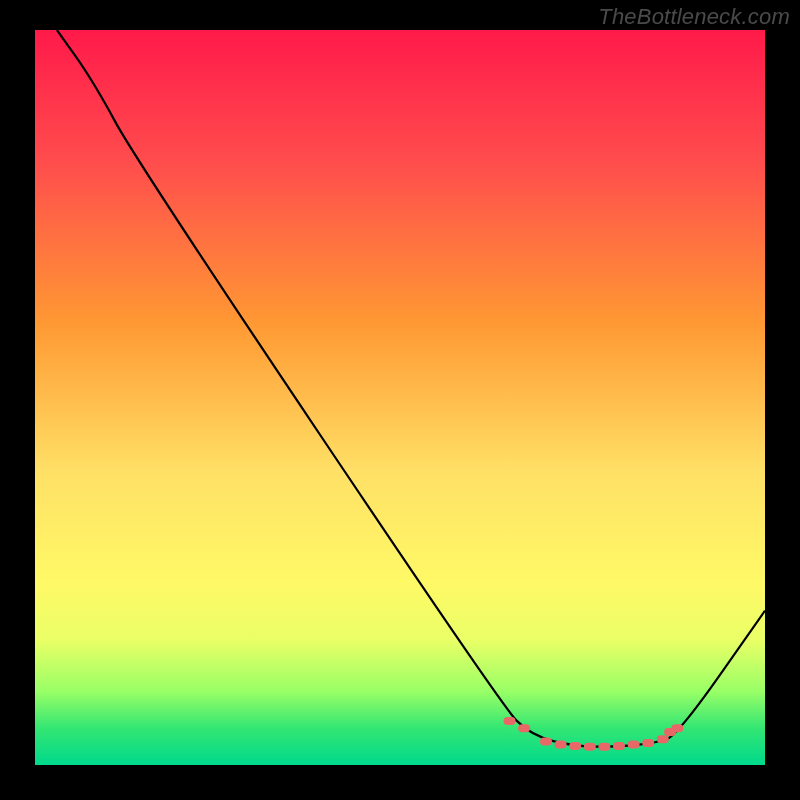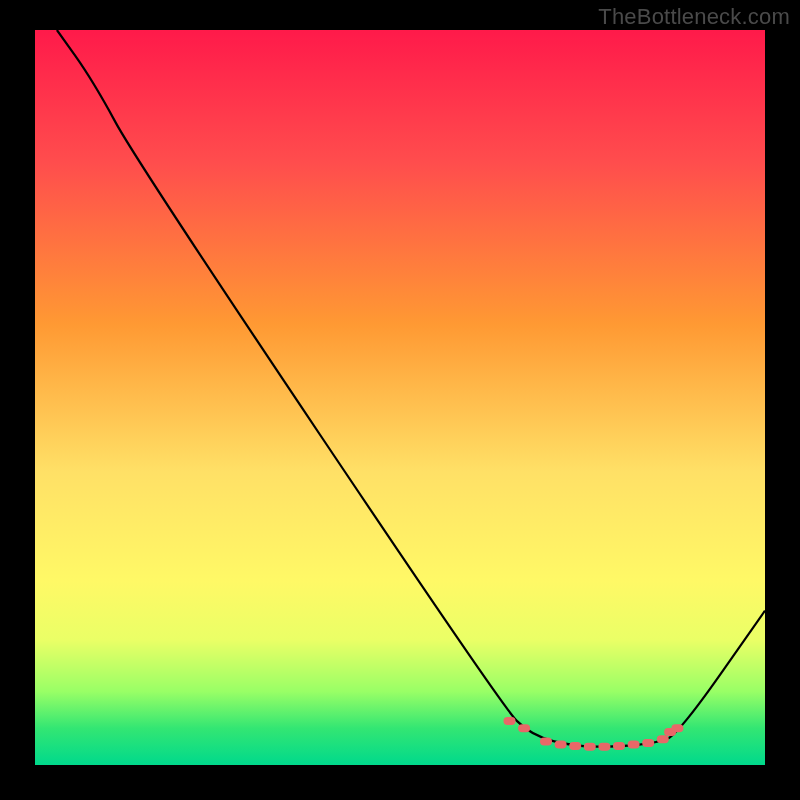--- a/index.html
+++ b/index.html
@@ -13,20 +13,21 @@
   }
   .watermark {
     position: absolute;
     top: 4px;
     right: 10px;
     color: #4a4a4a;
     font-size: 22px;
     font-weight: 500;
     letter-spacing: 0.2px;
     z-index: 10;
+    font-style: italic;
   }
   .plot-area {
     position: absolute;
     left: 35px;
     top: 30px;
     width: 730px;
     height: 735px;
     overflow: hidden;
   }
   .plot-area svg {

